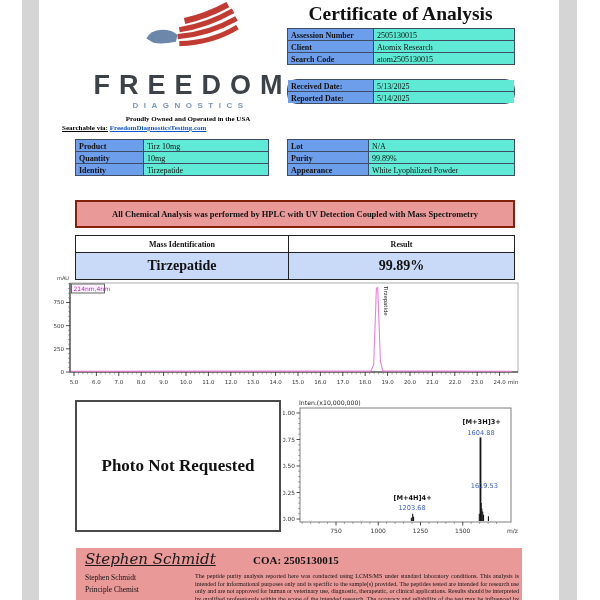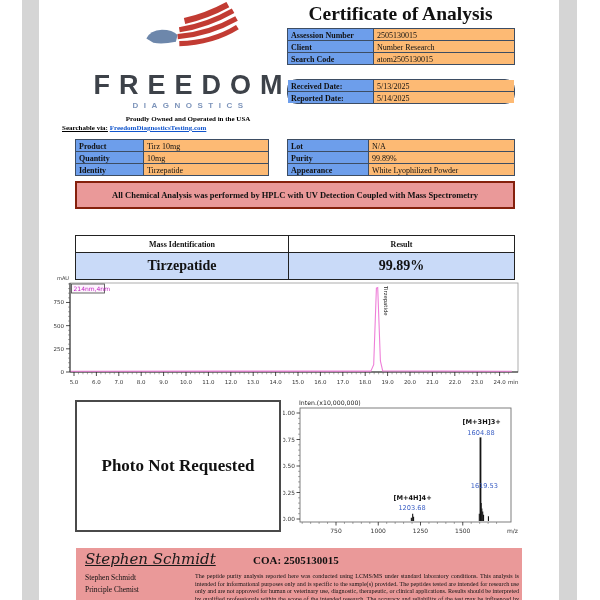--- a/index.html
+++ b/index.html
@@ -23,23 +23,23 @@
 
   .doc-title{position:absolute;left:278px;top:3px;width:245px;text-align:center;
              font-size:19.5px;font-weight:bold;}
 
   
   .btable{position:absolute;border:1px solid #3d4d63;}
   .brow{display:flex;border-bottom:1px solid #3d4d63;}
   .brow:last-child{border-bottom:none;}
   .bcell{box-sizing:border-box;padding:2px 0 0 3px;font-size:8px;overflow:hidden;white-space:nowrap;}
   .bl{background:#6d9eeb;font-weight:bold;border-right:1px solid #3d4d63;}
-  .bv{background:#fdba74;flex:1;}
-
-  .banner{position:absolute;left:75px;top:181px;width:436px;height:24px;background:#ea9999;
+  .bv{background:#5eead4;flex:1;}
+
+  .banner{position:absolute;left:75px;top:200px;width:436px;height:24px;background:#ea9999;
           border:2px solid #85200c;display:flex;align-items:center;justify-content:center;
           font-size:8.5px;font-weight:bold;text-align:right;}
 
   
   .mass-table{position:absolute;left:75px;top:235px;width:438px;border:1px solid #222;}
   .mt-row{display:flex;}
   .mt-h{height:16px;background:#fff;border-bottom:1px solid #222;}
   .mt-d{height:26px;background:#c9daf8;}
   .mt-c1{width:212px;border-right:1px solid #222;display:flex;align-items:center;justify-content:center;}
   .mt-c2{flex:1;display:flex;align-items:center;justify-content:center;}
@@ -90,21 +90,21 @@
 
   <div class="doc-title">Certificate of Analysis</div>
 
   <div class="btable" style="left:287px;top:28px;width:226px;">
     <div class="brow">
       <div class="bcell bl" style="width:86px;">Assession Number</div>
       <div class="bcell bv">2505130015</div>
     </div>
     <div class="brow">
       <div class="bcell bl" style="width:86px;">Client</div>
-      <div class="bcell bv">Number Research</div>
+      <div class="bcell bv">Atomix Research</div>
     </div>
     <div class="brow">
       <div class="bcell bl" style="width:86px;">Search Code</div>
       <div class="bcell bv">atom2505130015</div>
     </div>
   </div>
 
   <div class="btable" style="left:287px;top:79px;width:226px;border-radius:10px;">
     <div class="brow">
       <div class="bcell bl" style="width:86px;">Received Date:</div>

